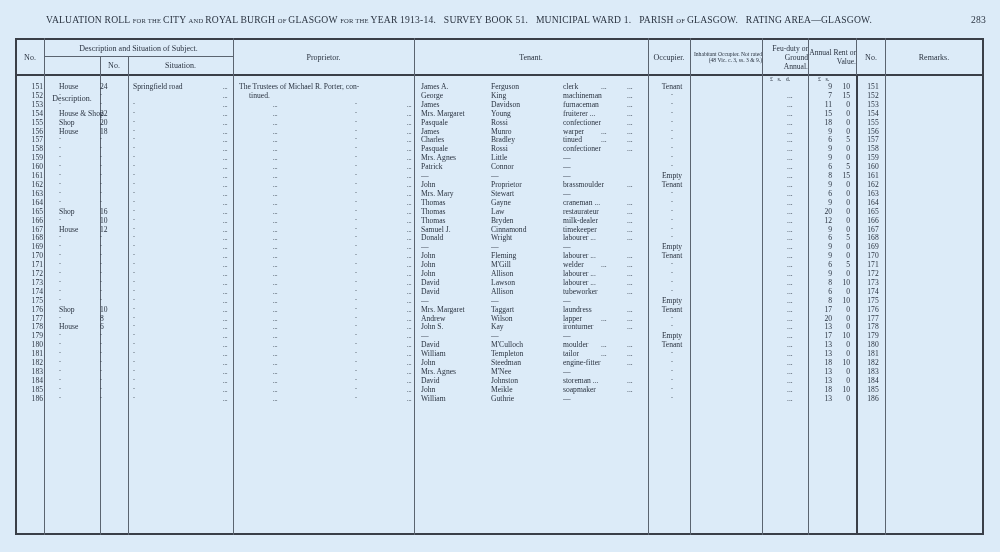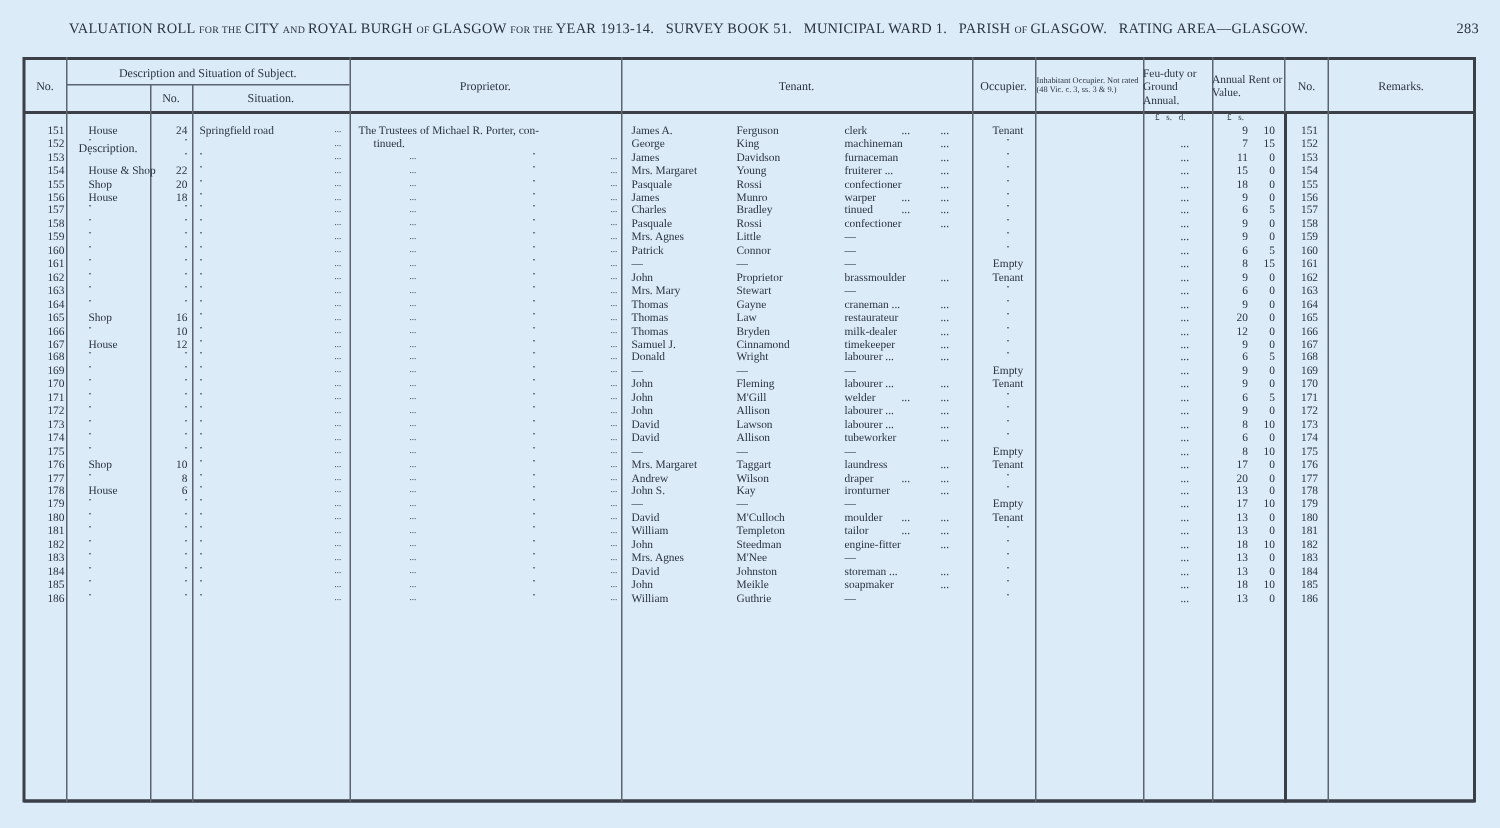--- a/index.html
+++ b/index.html
@@ -20,32 +20,32 @@
     .frame {
       position: absolute; left: 15px; top: 38px; width: 969px; height: 497px;
       border-left: 2px solid #3a3f48; border-right: 2px solid #3a3f48;
       border-top: 2px solid #3a3f48; border-bottom: 2px solid #3a3f48;
       box-sizing: border-box;
     }
     .vline { position: absolute; top: 38px; height: 497px; width: 1px; background: #5b6470; }
     .vline.thick { width: 2px; background: #3a3f48; top: 75px; height: 460px; }
     .hline { position: absolute; height: 1px; background: #5b6470; }
     .hdr {
-      position: absolute; text-align: left; font-size: 8px;
+      position: absolute; text-align: right; font-size: 8px;
       font-family: "Liberation Serif", serif; line-height: 9px;
       display: flex; align-items: center; justify-content: center;
     }
     .hdr.small { font-size: 5.6px; line-height: 6px; }
     .unit { position: absolute; top: 76px; font-size: 6px; font-family: "Liberation Serif", serif; }
     .rows { position: absolute; left: 17px; top: 83px; width: 966px; }
     .row { position: relative; height: 8.92px; font-size: 7.6px; line-height: 8.9px; font-family: "Liberation Serif", serif; }
     .cell { position: absolute; top: 0; white-space: nowrap; }
     .c-no { left: 4px; width: 22px; text-align: right; }
     .c-desc { left: 42px; }
-    .c-num { left: 83px; width: 25px; text-align: right; }
+    .c-num { left: 83px; width: 25px; text-align: left; }
     .c-sit { left: 116px; }
     .c-sitdots { left: 206px; }
     .c-prop1 { left: 256px; }
     .c-prop2 { left: 338px; }
     .c-prop3 { left: 390px; }
     .c-tf { left: 404px; }
     .c-tl { left: 474px; }
     .c-occ { left: 546px; text-align: center; }
     .c-od1 { left: 584px; }
     .c-od2 { left: 610px; }
@@ -594,21 +594,21 @@
       <span class="cell c-prop2 ditto">"</span>
       <span class="cell c-prop3" style="font-size: 6px;">...</span>
     </div>
     <div class="row">
       <span class="cell c-no">177</span>
       <span class="cell c-desc ditto">"</span>
       <span class="cell c-num">8</span>
       <span class="cell c-sit ditto">"</span>
       <span class="cell c-tf">Andrew</span>
       <span class="cell c-tl">Wilson</span>
-      <span class="cell c-occ">draper</span>
+      <span class="cell c-occ">lapper</span>
       <span class="cell c-od1">...</span>
       <span class="cell c-od2">...</span>
       <span class="cell c-oc ditto">"</span>
       <span class="cell c-feu">...</span>
       <span class="cell c-pd">20</span>
       <span class="cell c-sh">0</span>
       <span class="cell c-no2">177</span>
       <span class="cell c-sitdots" style="font-size: 6px;">...</span>
       <span class="cell c-prop1" style="font-size: 6px;">...</span>
       <span class="cell c-prop2 ditto">"</span>

